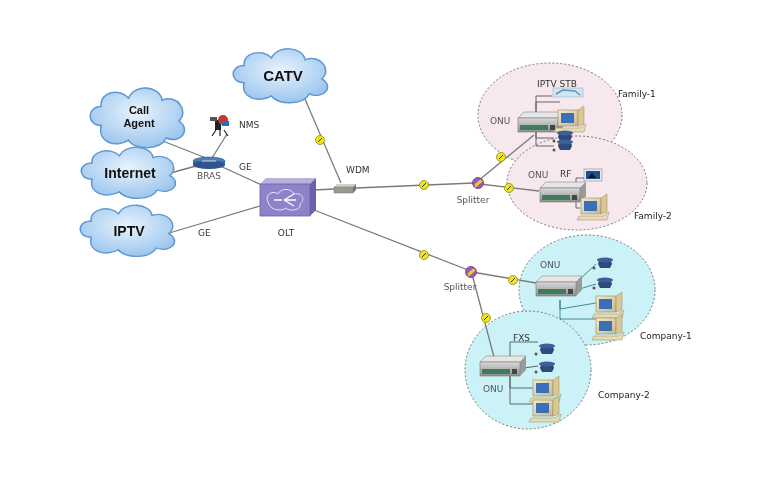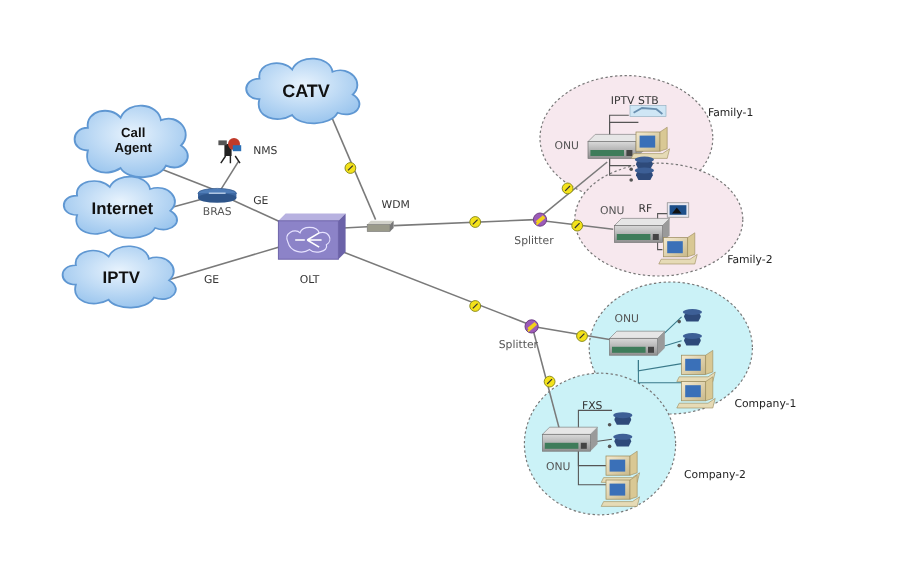--- a/index.html
+++ b/index.html
@@ -1,17 +1,17 @@
 <!DOCTYPE html>
 <html><head>
 <meta charset="utf-8">
 <style>
   html,body{margin:0;padding:0;background:#fff;}
   body{width:760px;height:487px;overflow:hidden;font-family:"Liberation Sans",sans-serif;}
-  #stage{position:relative;width:616px;height:487px;}
+  #stage{position:relative;width:616px;height:487px;margin-left:28px;}
   svg{position:absolute;left:0;top:0;}
   .cloud-label{font-family:"Liberation Sans",sans-serif;font-weight:bold;fill:#111;}
   .lbl{font-family:"DejaVu Sans",sans-serif;font-size:9px;fill:#333;}
   .lbl-gray{font-family:"DejaVu Sans",sans-serif;font-size:9px;fill:#555;}
   .zone-lbl{font-family:"DejaVu Sans",sans-serif;font-size:9px;fill:#222;}
 </style>
 </head>
 <body>
 
 <div id="stage">

